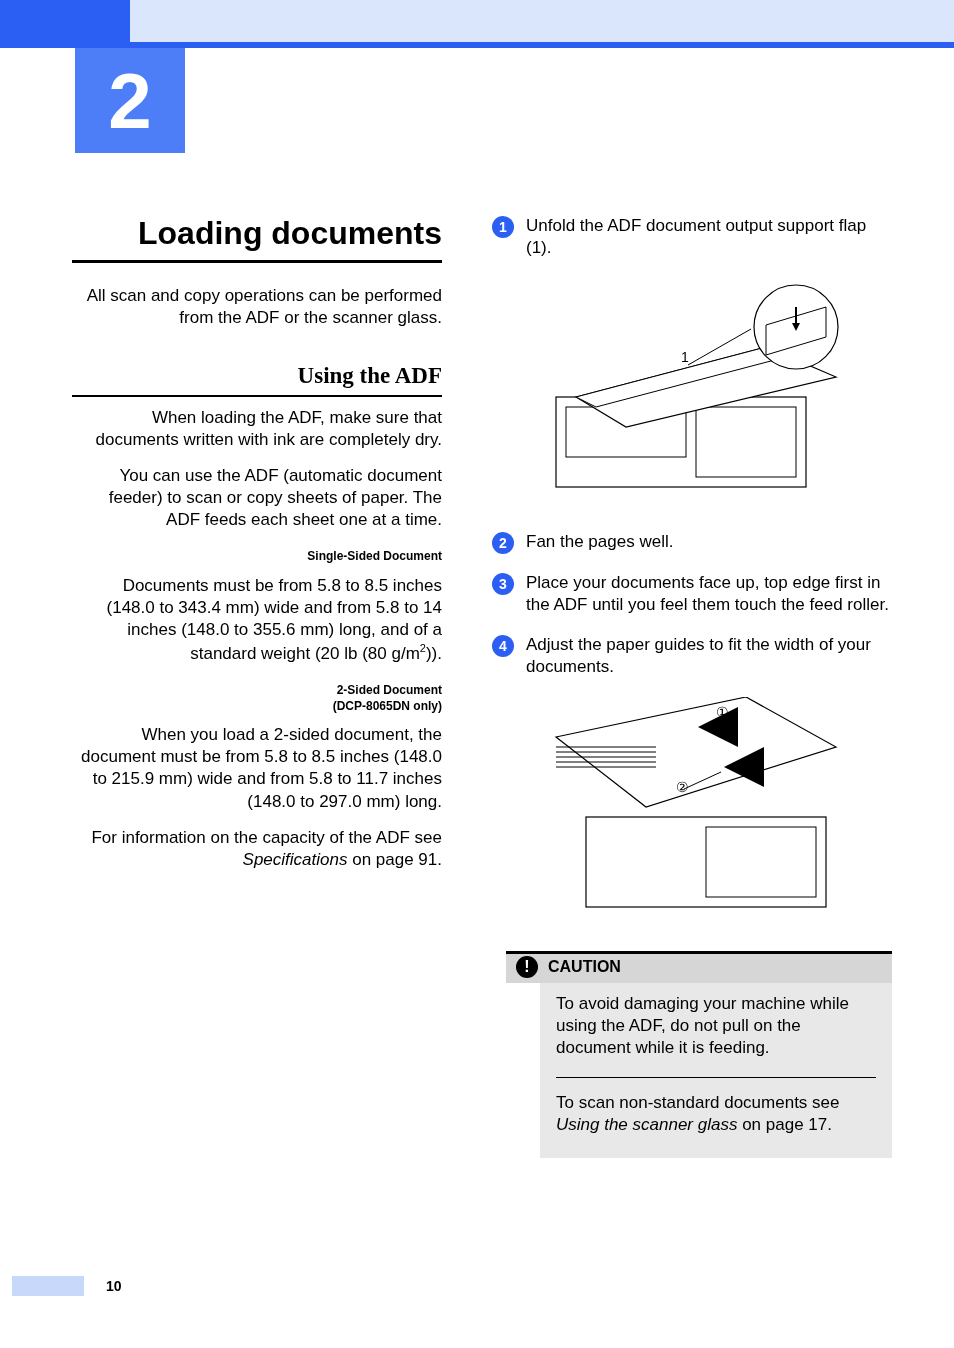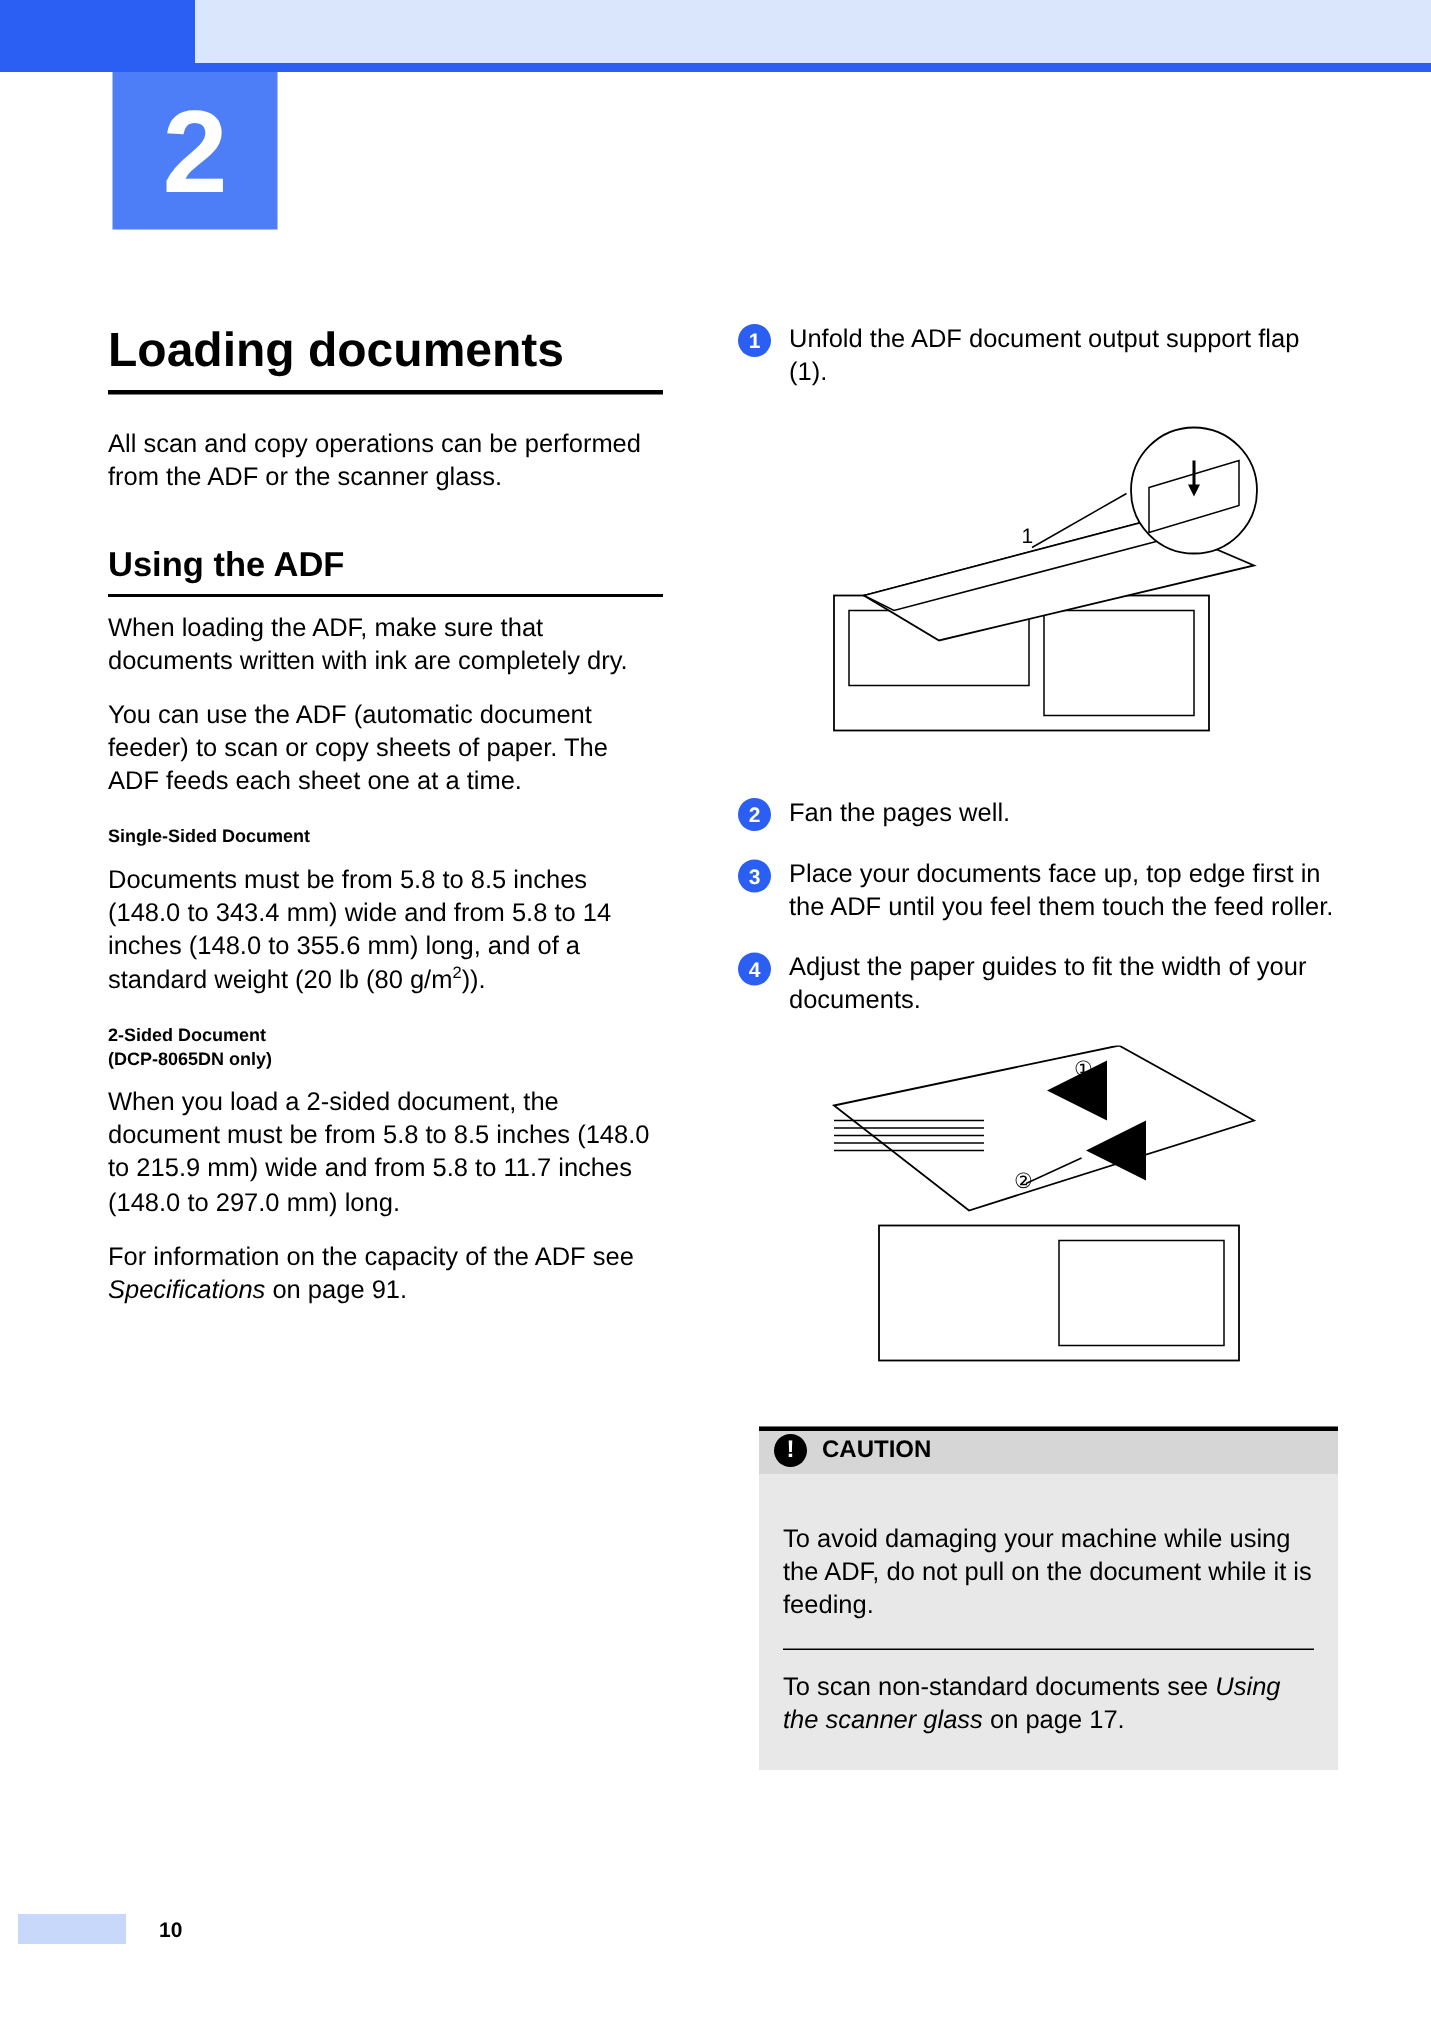--- a/index.html
+++ b/index.html
@@ -55,36 +55,37 @@
     font-weight: bold;
   }
   
   .cols {
     position: absolute;
     left: 72px; top: 215px;
     width: 820px;
     display: flex;
     gap: 50px;
   }
-  .left { width: 370px; }
+  .left { width: 370px; text-align: right; }
   .right { width: 400px; }
   .h1 {
     font-size: 32px;
     font-weight: bold;
     margin: 0 0 22px 0;
     border-bottom: 3px solid #000;
     padding-bottom: 8px;
     line-height: 1.15;
   }
   .h2 {
     font-size: 23px;
     font-weight: bold;
     margin: 34px 0 10px 0;
     border-bottom: 2px solid #000;
     padding-bottom: 6px;
+    font-family: Liberation Serif, serif;
   }
   .body {
     font-size: 17px;
     line-height: 1.30;
     margin: 10px 0 14px 0;
   }
   .bold-sub {
     font-size: 12px;
     font-weight: bold;
     margin: 18px 0 6px 0;
@@ -147,24 +148,25 @@
   }
   .caution-icon {
     width: 22px; height: 22px; border-radius: 50%;
     background: #000;
     color: #fff;
     display: flex; align-items: center; justify-content: center;
     font-weight: bold; font-size: 16px;
   }
   .caution-body {
     background: #e8e8e8;
-    padding: 32px 16px 22px 16px;
+    padding: 10px 16px 22px 16px;
     font-size: 17px;
     line-height: 1.30;
     position: relative;
+    margin-left: 34px;
   }
   .caution-divider {
     border-top: 1px solid #000;
     margin: 18px 0 14px 0;
   }
 
   
   .footer {
     position: absolute;
     left: 12px; bottom: 48px;

